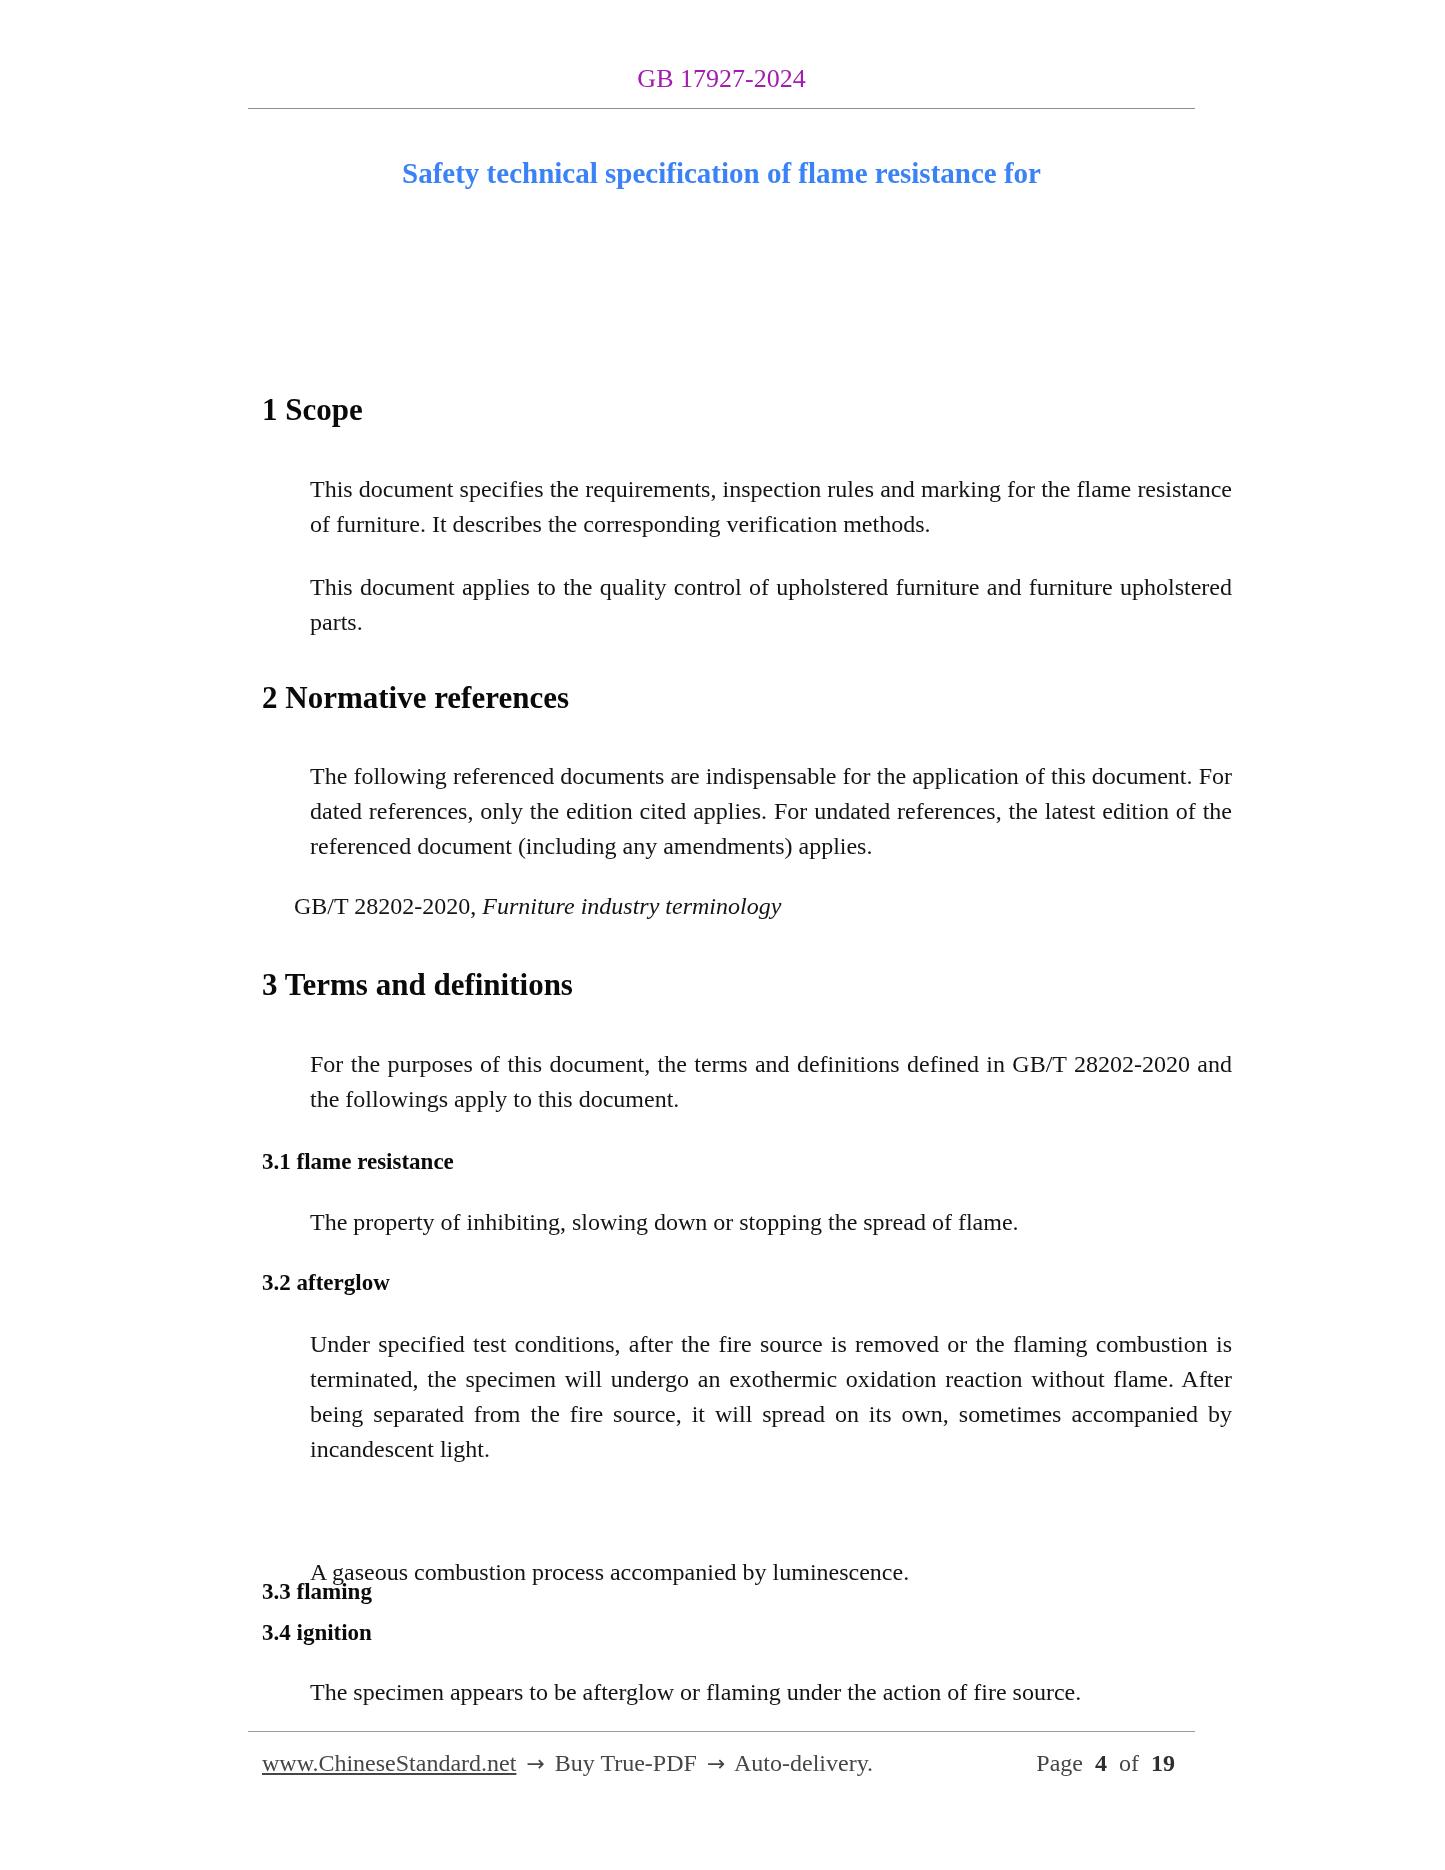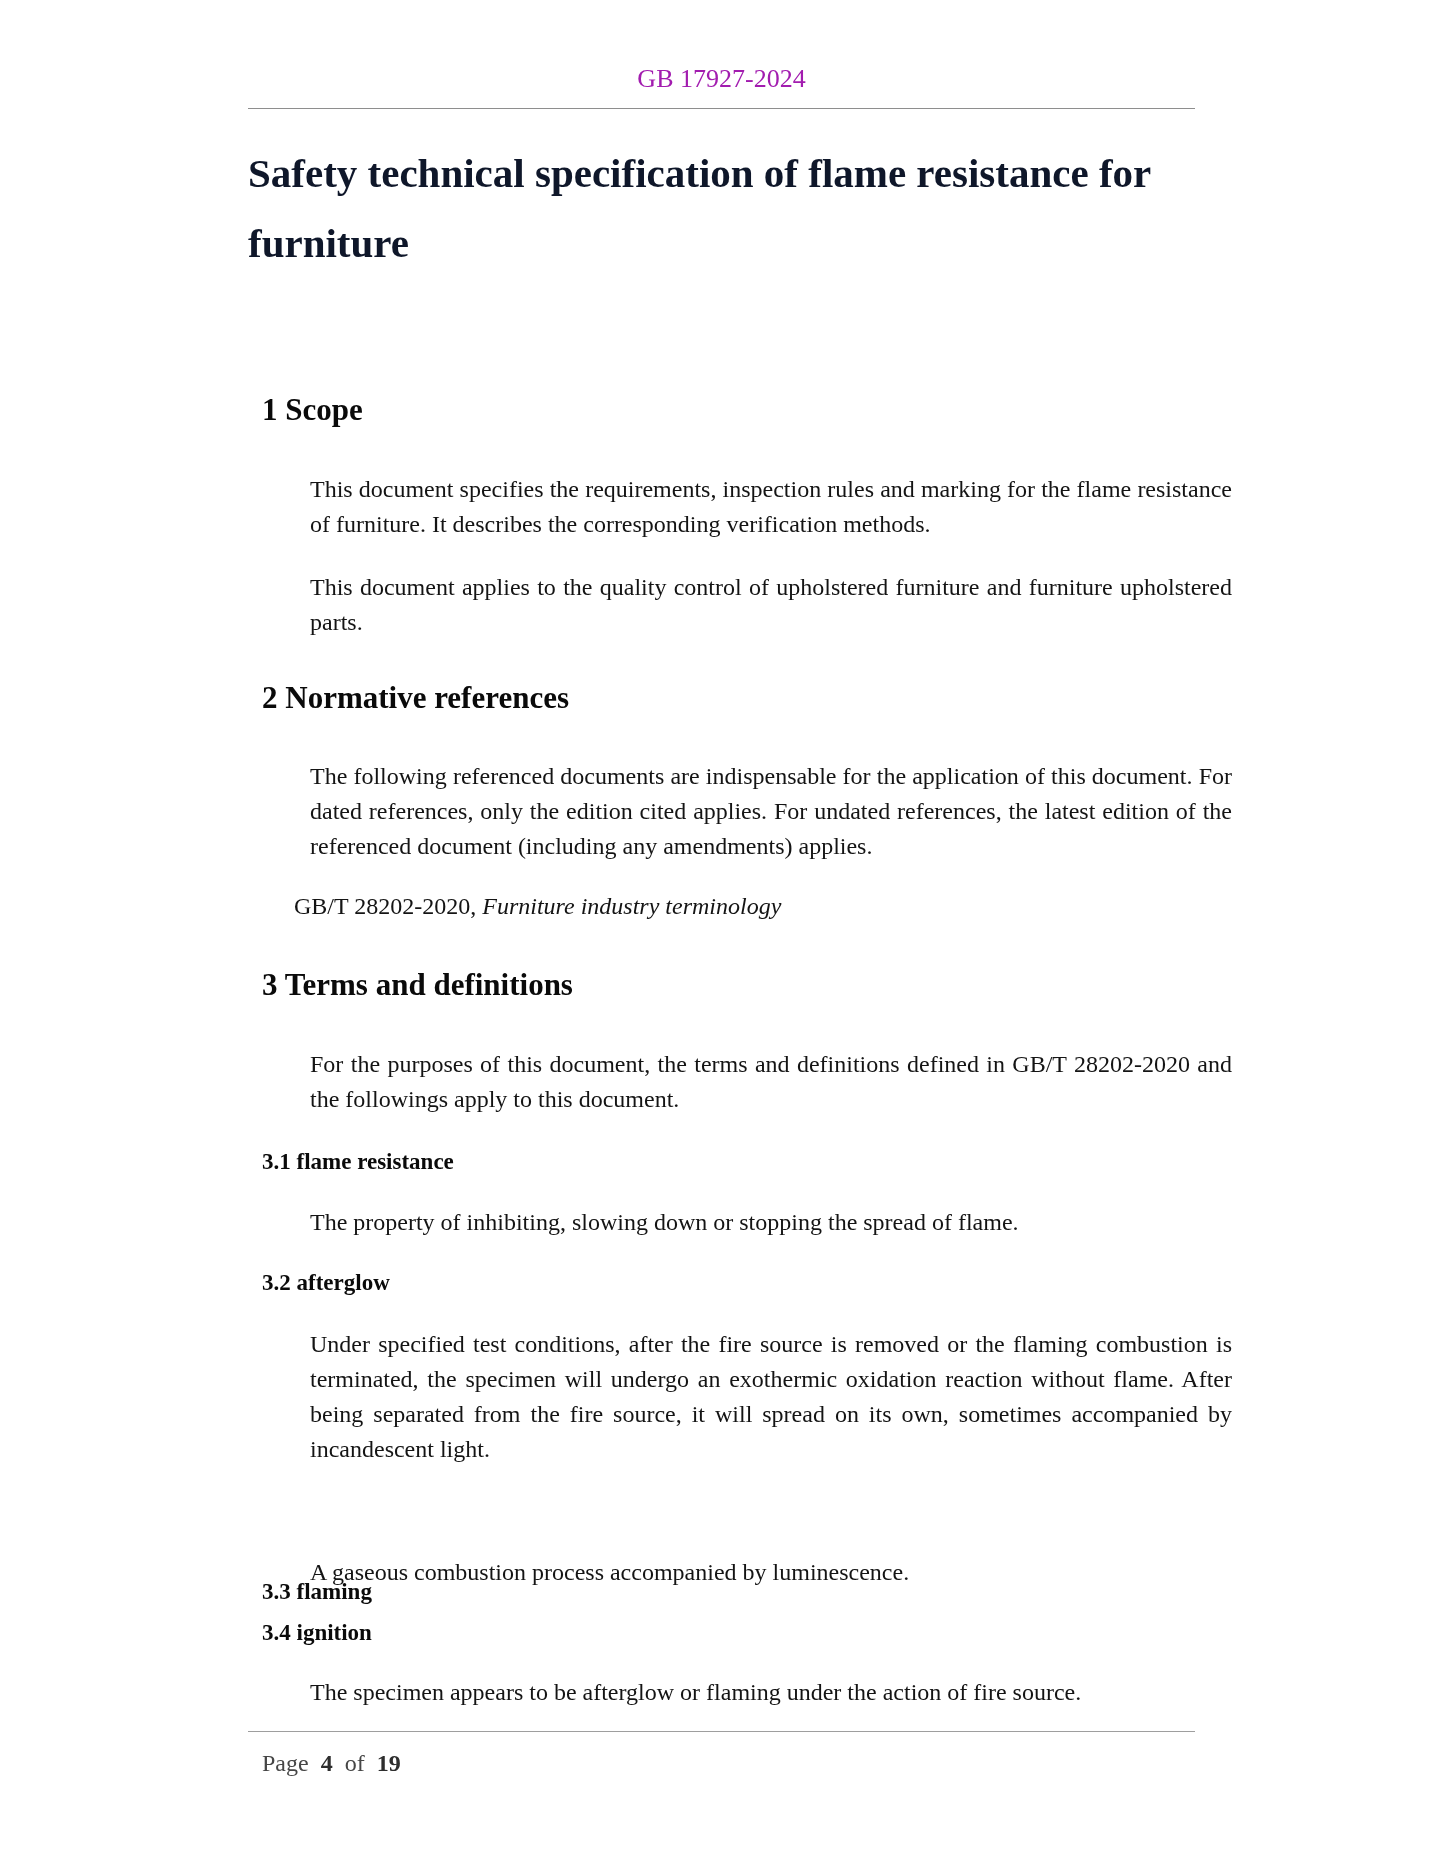--- a/index.html
+++ b/index.html
@@ -29,25 +29,25 @@
     color: #a21caf;
   }
   .rule {
     height: 0;
     border-top: 1px solid #8e8e8e;
   }
   .rule-footer { border-top-color: #9e9e9e; }
 
   .doc-title {
     top: 138px;
-    text-align: left;
-    font-size: 41px;
+    text-align: center;
+    font-size: 29px;
     font-weight: bold;
     line-height: 70px;
-    color: #0f172a;
+    color: #3b82f6;
   }
 
   .h-section {
     font-size: 31px;
     font-weight: bold;
     line-height: 40px;
     color: #0a0a0a;
   }
   .h-sub {
     font-size: 23px;
@@ -100,21 +100,20 @@
 </style>
 </head>
 <body>
 
 <div class="abs col std-code">GB 17927-2024</div>
 
 <div class="abs col rule" style="top:108px;"></div>
 
 <div class="abs col doc-title">
   <div>Safety technical specification of flame resistance for</div>
-  <div>furniture</div>
 </div>
 
 <div class="abs textcol h-section" style="top:390px;">1 Scope</div>
 
 <div class="abs textcol body-p" style="top:472px;">This document specifies the requirements, inspection rules and marking for the flame resistance of furniture. It describes the corresponding verification methods.</div>
 
 <div class="abs textcol body-p" style="top:570px;">This document applies to the quality control of upholstered furniture and furniture upholstered parts.</div>
 
 <div class="abs textcol h-section" style="top:678px;">2 Normative references</div>
 
@@ -140,19 +139,26 @@
 
 <div class="abs textcol body-p" style="top:1555px;">A gaseous combustion process accompanied by luminescence.</div>
 
 <div class="abs textcol h-sub" style="top:1617px;">3.4 ignition</div>
 
 <div class="abs textcol body-p" style="top:1675px;">The specimen appears to be afterglow or flaming under the action of fire source.</div>
 
 <div class="abs col rule rule-footer" style="top:1731px;"></div>
 
 <div class="abs footer-bar">
+  <div class="footer-left">
+    <span class="site-link">www.ChineseStandard.net</span>
+    <span class="arrow">→</span>
+    <span>Buy True-PDF</span>
+    <span class="arrow">→</span>
+    <span>Auto-delivery.</span>
+  </div>
   <div class="page-indicator">
     <span>Page</span>
     <span class="page-num">4</span>
     <span>of</span>
     <span class="page-num">19</span>
   </div>
 </div>
 
 </body></html>

